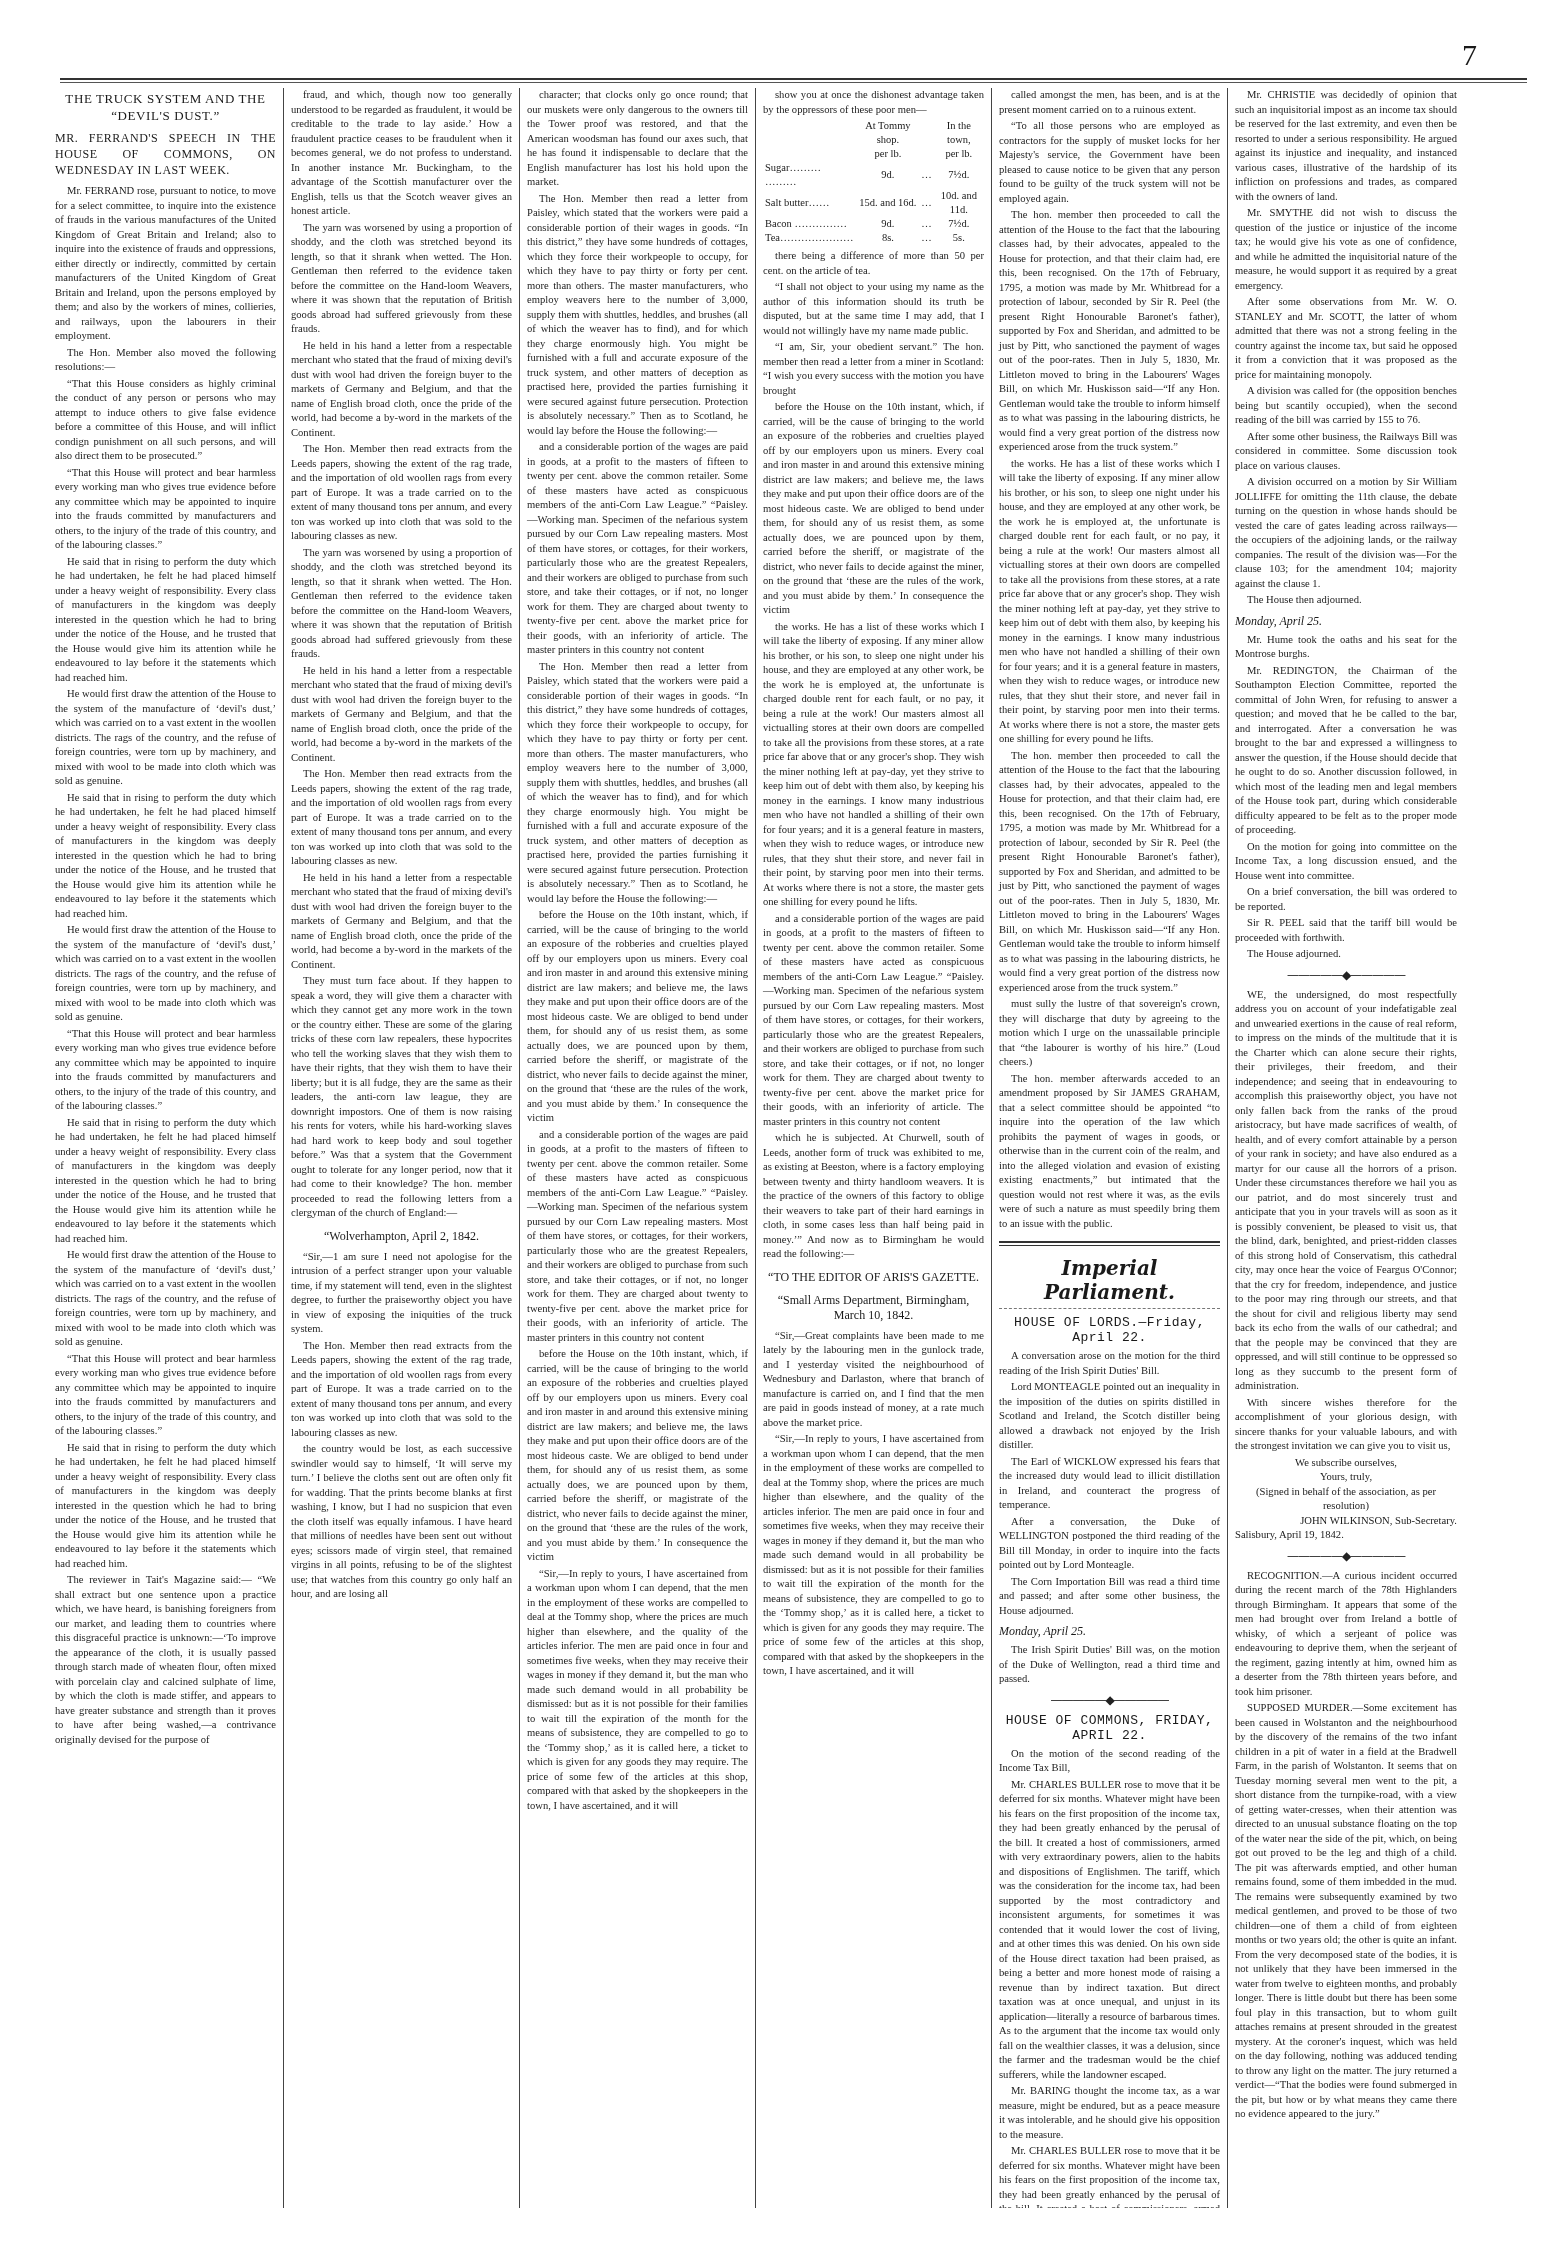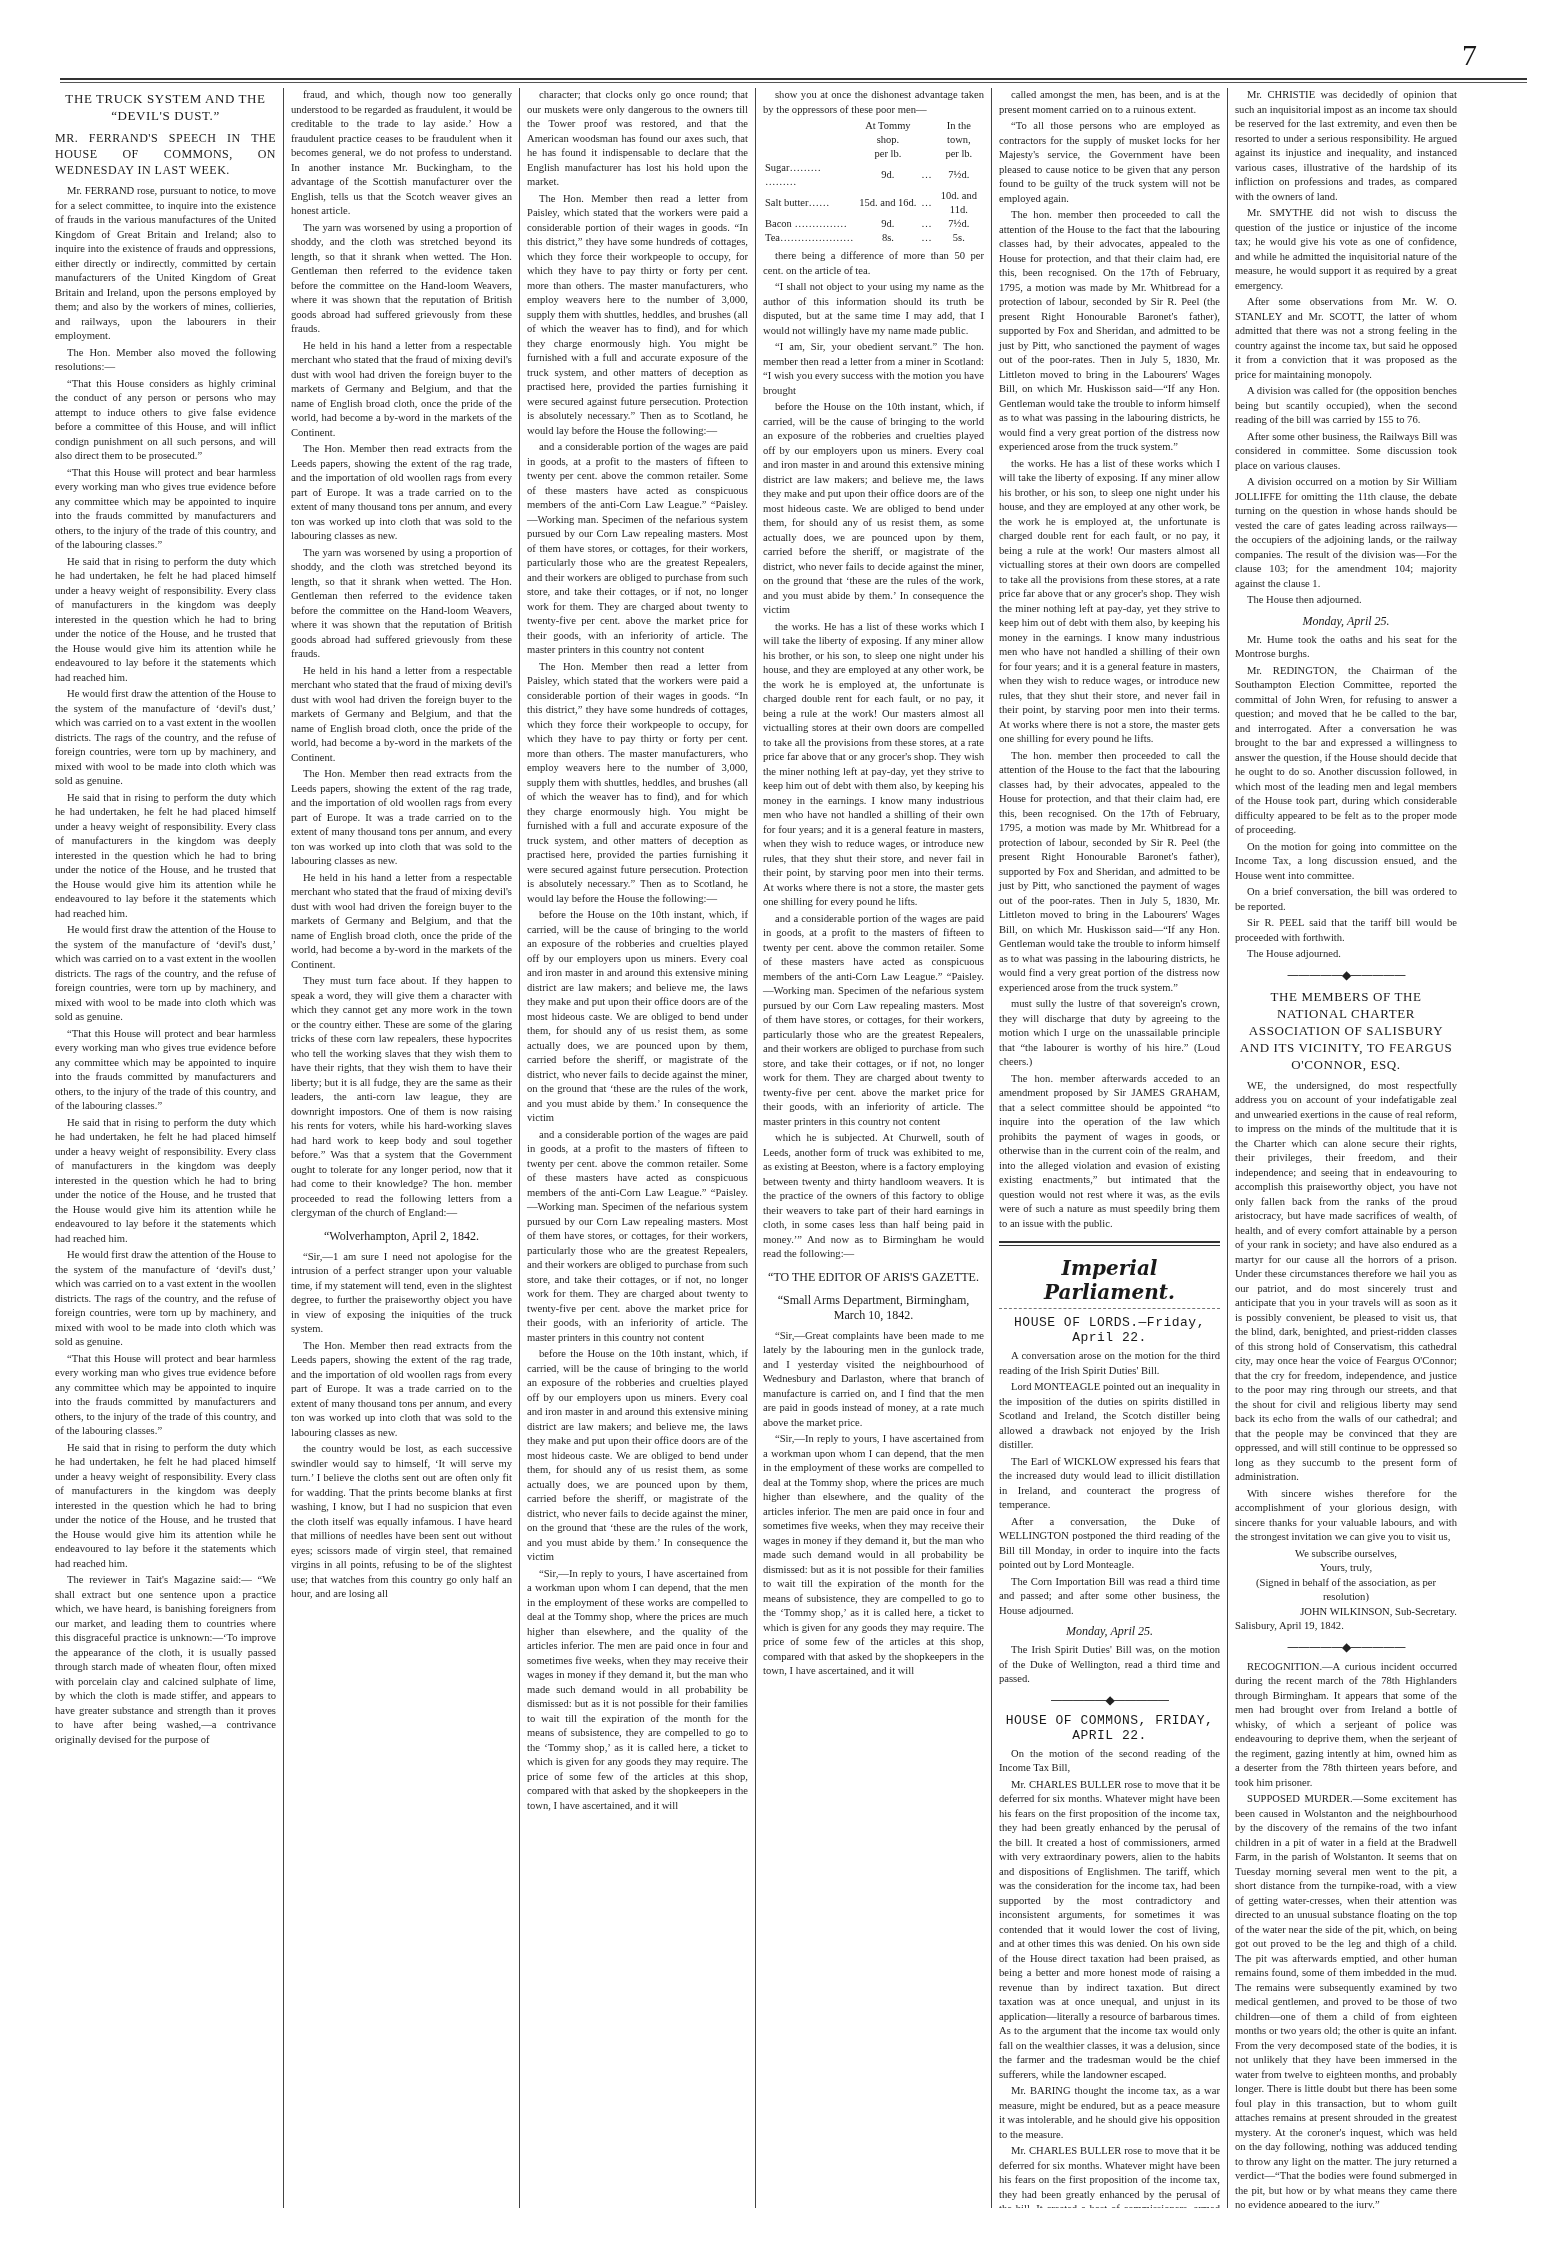--- a/index.html
+++ b/index.html
@@ -46,21 +46,21 @@
   }
   .section-title {
     font-family: "DejaVu Serif", serif; font-style: italic; font-weight: bold;
     text-align: center; font-size: 20px; margin: 4px 0 4px 0;
   }
   .house-head {
     text-align: center; font-size: 13px; letter-spacing: 0.5px; margin: 4px 0 4px 0;
     font-family: Liberation Mono, monospace;
   }
   .date-head {
-    text-align: center; font-style: italic; font-size: 12px; margin: 6px 0 4px 0;
+    text-align: left; font-style: italic; font-size: 12px; margin: 6px 0 4px 0;
     font-family: "Liberation Serif", serif;
   }
   .dateline {
     text-align: center; font-size: 12px; margin: 8px 0 6px 0; font-family: "Liberation Serif", serif;
   }
   .double-rule { border-top: 2px solid #333; border-bottom: 1px solid #333; height: 2px; margin: 10px 0; }
   .dash-rule { border-top: 1px dashed #777; margin: 4px 0 6px 0; }
   .ornament { text-align: center; font-size: 12px; margin: 6px 0; letter-spacing: -1px; color: #222; }
   .price-table { width: 100%; font-size: 10.5px; font-family: "Liberation Serif", serif; border-collapse: collapse; margin: 2px 0 4px 0; }
   .price-table td { padding: 0 2px; line-height: 14px; }
@@ -216,21 +216,20 @@
     <p>A division occurred on a motion by Sir William JOLLIFFE for omitting the 11th clause, the debate turning on the question in whose hands should be vested the care of gates leading across railways—the occupiers of the adjoining lands, or the railway companies. The result of the division was—For the clause 103; for the amendment 104; majority against the clause 1.</p>
     <p>The House then adjourned.</p>
     <div class="date-head">Monday, April 25.</div>
     <p>Mr. Hume took the oaths and his seat for the Montrose burghs.</p>
     <p>Mr. REDINGTON, the Chairman of the Southampton Election Committee, reported the committal of John Wren, for refusing to answer a question; and moved that he be called to the bar, and interrogated. After a conversation he was brought to the bar and expressed a willingness to answer the question, if the House should decide that he ought to do so. Another discussion followed, in which most of the leading men and legal members of the House took part, during which considerable difficulty appeared to be felt as to the proper mode of proceeding.</p>
     <p>On the motion for going into committee on the Income Tax, a long discussion ensued, and the House went into committee.</p>
     <p>On a brief conversation, the bill was ordered to be reported.</p>
     <p>Sir R. PEEL said that the tariff bill would be proceeded with forthwith.</p>
     <p>The House adjourned.</p>
     <div class="ornament">—————◆—————</div>
-    <div class="headline">THE MEMBERS OF THE NATIONAL CHARTER ASSOCIATION OF SALISBURY AND ITS VICINITY, TO FEARGUS O'CONNOR, ESQ.</div>
     <p>WE, the undersigned, do most respectfully address you on account of your indefatigable zeal and unwearied exertions in the cause of real reform, to impress on the minds of the multitude that it is the Charter which can alone secure their rights, their privileges, their freedom, and their independence; and seeing that in endeavouring to accomplish this praiseworthy object, you have not only fallen back from the ranks of the proud aristocracy, but have made sacrifices of wealth, of health, and of every comfort attainable by a person of your rank in society; and have also endured as a martyr for our cause all the horrors of a prison. Under these circumstances therefore we hail you as our patriot, and do most sincerely trust and anticipate that you in your travels will as soon as it is possibly convenient, be pleased to visit us, that the blind, dark, benighted, and priest-ridden classes of this strong hold of Conservatism, this cathedral city, may once hear the voice of Feargus O'Connor; that the cry for freedom, independence, and justice to the poor may ring through our streets, and that the shout for civil and religious liberty may send back its echo from the walls of our cathedral; and that the people may be convinced that they are oppressed, and will still continue to be oppressed so long as they succumb to the present form of administration.</p>
     <p>With sincere wishes therefore for the accomplishment of your glorious design, with sincere thanks for your valuable labours, and with the strongest invitation we can give you to visit us,</p>
     <div class="sig">We subscribe ourselves,</div>
     <div class="sig">Yours, truly,</div>
     <div class="sig">(Signed in behalf of the association, as per resolution)</div>
     <div class="sig right">JOHN WILKINSON, Sub-Secretary.</div>
     <div class="sig left">Salisbury, April 19, 1842.</div>
     <div class="ornament">—————◆—————</div>
     <p>RECOGNITION.—A curious incident occurred during the recent march of the 78th Highlanders through Birmingham. It appears that some of the men had brought over from Ireland a bottle of whisky, of which a serjeant of police was endeavouring to deprive them, when the serjeant of the regiment, gazing intently at him, owned him as a deserter from the 78th thirteen years before, and took him prisoner.</p>
     <p>SUPPOSED MURDER.—Some excitement has been caused in Wolstanton and the neighbourhood by the discovery of the remains of the two infant children in a pit of water in a field at the Bradwell Farm, in the parish of Wolstanton. It seems that on Tuesday morning several men went to the pit, a short distance from the turnpike-road, with a view of getting water-cresses, when their attention was directed to an unusual substance floating on the top of the water near the side of the pit, which, on being got out proved to be the leg and thigh of a child. The pit was afterwards emptied, and other human remains found, some of them imbedded in the mud. The remains were subsequently examined by two medical gentlemen, and proved to be those of two children—one of them a child of from eighteen months or two years old; the other is quite an infant. From the very decomposed state of the bodies, it is not unlikely that they have been immersed in the water from twelve to eighteen months, and probably longer. There is little doubt but there has been some foul play in this transaction, but to whom guilt attaches remains at present shrouded in the greatest mystery. At the coroner's inquest, which was held on the day following, nothing was adduced tending to throw any light on the matter. The jury returned a verdict—“That the bodies were found submerged in the pit, but how or by what means they came there no evidence appeared to the jury.”</p>

